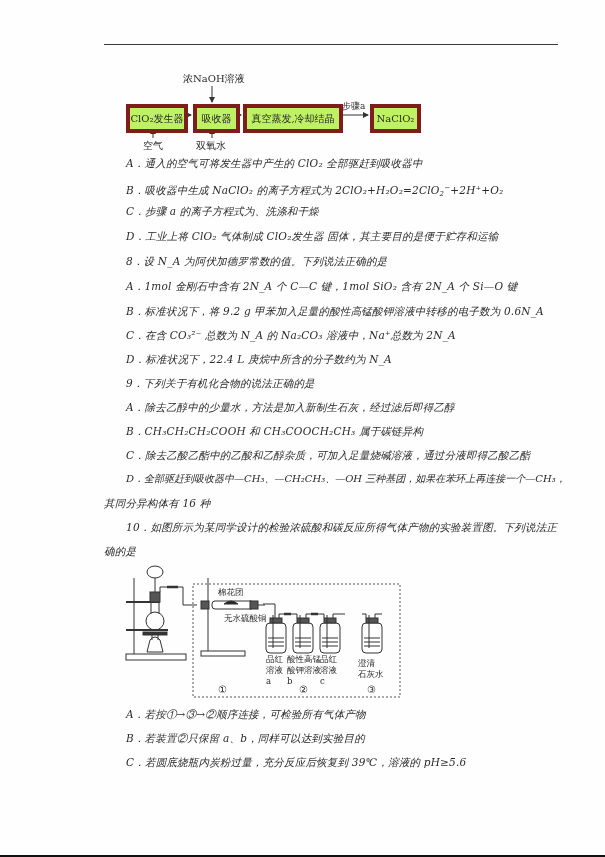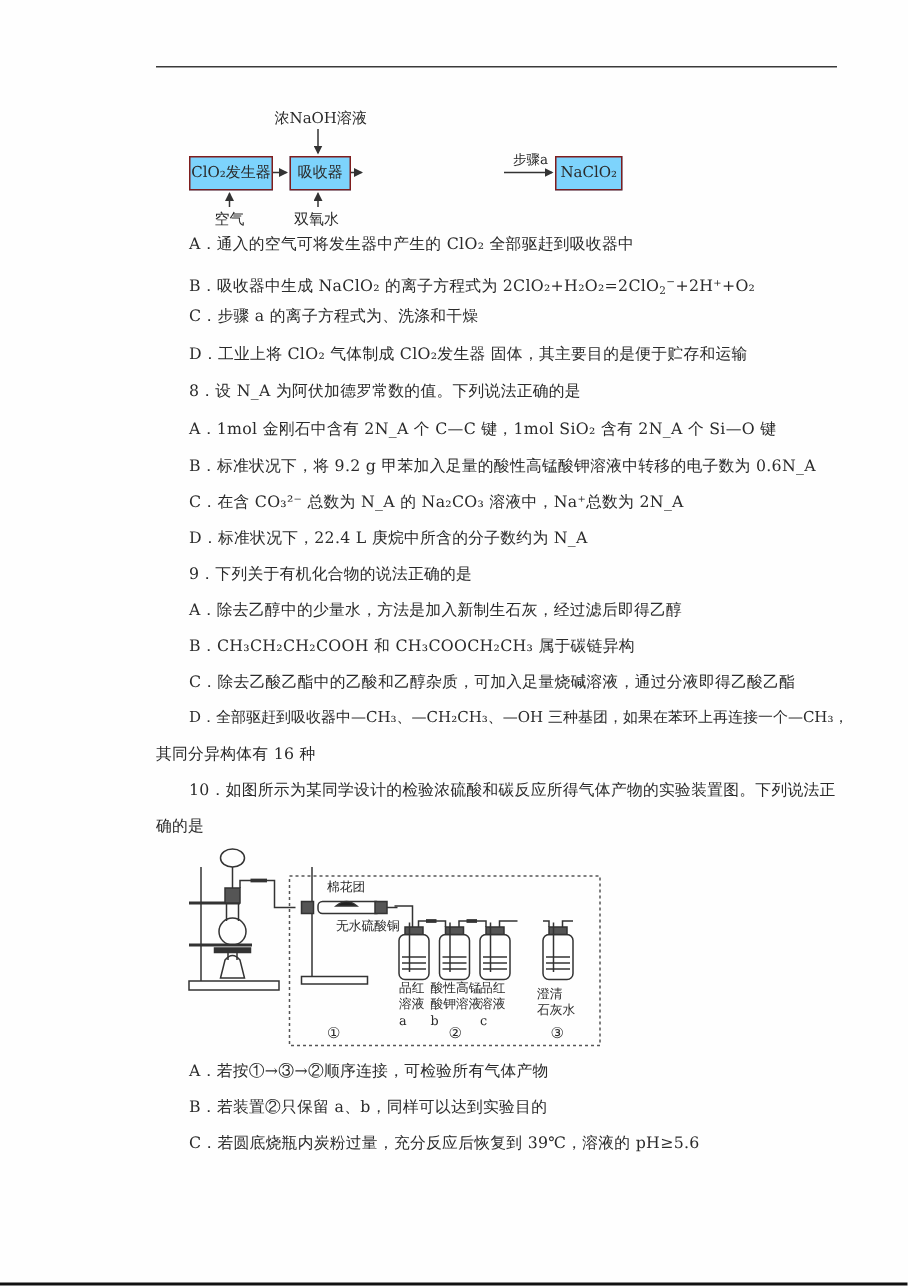--- a/index.html
+++ b/index.html
@@ -1,24 +1,24 @@
 <!DOCTYPE html>
 <html><head>
 <meta charset="utf-8">
 <style>
   html, body { margin:0; padding:0; }
   body { width:605px; height:857px; background:#fefefe; position:relative; overflow:hidden;
          font-family:"DejaVu Serif","Liberation Serif",serif; color:#2a2a2a; }
   .topline { position:absolute; left:104px; top:44px; width:454px; height:1px; background:#3a3a3a; }
   .botline { position:absolute; left:0; top:855px; width:605px; height:2px; background:#111; }
-  .line { position:absolute; font-size:10.5px; white-space:nowrap; letter-spacing:0.2px; line-height:14px; }
+  .line { position:absolute; font-size:10.5px; white-space:nowrap; letter-spacing:0.2px; line-height:14px;font-style:italic; }
   .sub { font-size:7px; vertical-align:-2px; }
   .sup { font-size:7px; vertical-align:4px; }
   .flow { position:absolute; left:0; top:0; width:605px; height:150px; }
-  .box { position:absolute; border:1px solid #7f1d1d; background:#7dd3fc; font-size:10px; text-align:center;
+  .box { position:absolute; border:4px solid #7f1d1d; background:#bef264; font-size:10px; text-align:center;
          line-height:21px; height:21px; white-space:nowrap; }
   .flabel { position:absolute; font-size:10px; white-space:nowrap; }
   .app { position:absolute; left:0; top:0; }
   .applabel { position:absolute; font-size:8.5px; line-height:11px; white-space:nowrap; }
 </style>
 </head>
 <body>
 
 <div class="topline"></div>
 
@@ -32,20 +32,21 @@
     <line x1="212" y1="86" x2="212" y2="102" stroke="#333" stroke-width="1" marker-end="url(#ah)"></line>
     <line x1="181" y1="115" x2="191" y2="115" stroke="#333" stroke-width="1" marker-end="url(#ah)"></line>
     <line x1="233" y1="115" x2="241" y2="115" stroke="#333" stroke-width="1" marker-end="url(#ah)"></line>
     <line x1="336" y1="115" x2="368" y2="115" stroke="#333" stroke-width="1" marker-end="url(#ah)"></line>
     <line x1="153" y1="138" x2="153" y2="129" stroke="#333" stroke-width="1" marker-end="url(#ah)"></line>
     <line x1="212" y1="138" x2="212" y2="129" stroke="#333" stroke-width="1" marker-end="url(#ah)"></line>
   </svg>
   <div class="flabel" style="left:183px;top:72px">浓NaOH溶液</div>
   <div class="box" style="left:126px;top:104px;width:54px">ClO₂发生器</div>
   <div class="box" style="left:193px;top:104px;width:39px">吸收器</div>
+  <div class="box" style="left:243px;top:104px;width:92px">真空蒸发,冷却结晶</div>
   <div class="flabel" style="left:342px;top:100px;font-size:9px">步骤a</div>
   <div class="box" style="left:370px;top:104px;width:43px">NaClO₂</div>
   <div class="flabel" style="left:143px;top:139px">空气</div>
   <div class="flabel" style="left:196px;top:139px">双氧水</div>
 </div>
 
 <div class="line" style="left:126px;top:156px">A．通入的空气可将发生器中产生的 ClO₂ 全部驱赶到吸收器中</div>
 <div class="line" style="left:126px;top:181px"><span>B．吸收器中生成 NaClO₂ 的离子方程式为 2ClO₂+H₂O₂=2ClO</span><span class="sub">2</span><span class="sup">−</span><span>+2H⁺+O₂</span></div>
 <div class="line" style="left:126px;top:204px">C．步骤 a 的离子方程式为、洗涤和干燥</div>
 <div class="line" style="left:126px;top:229px">D．工业上将 ClO₂ 气体制成 ClO₂发生器 固体，其主要目的是便于贮存和运输</div>

